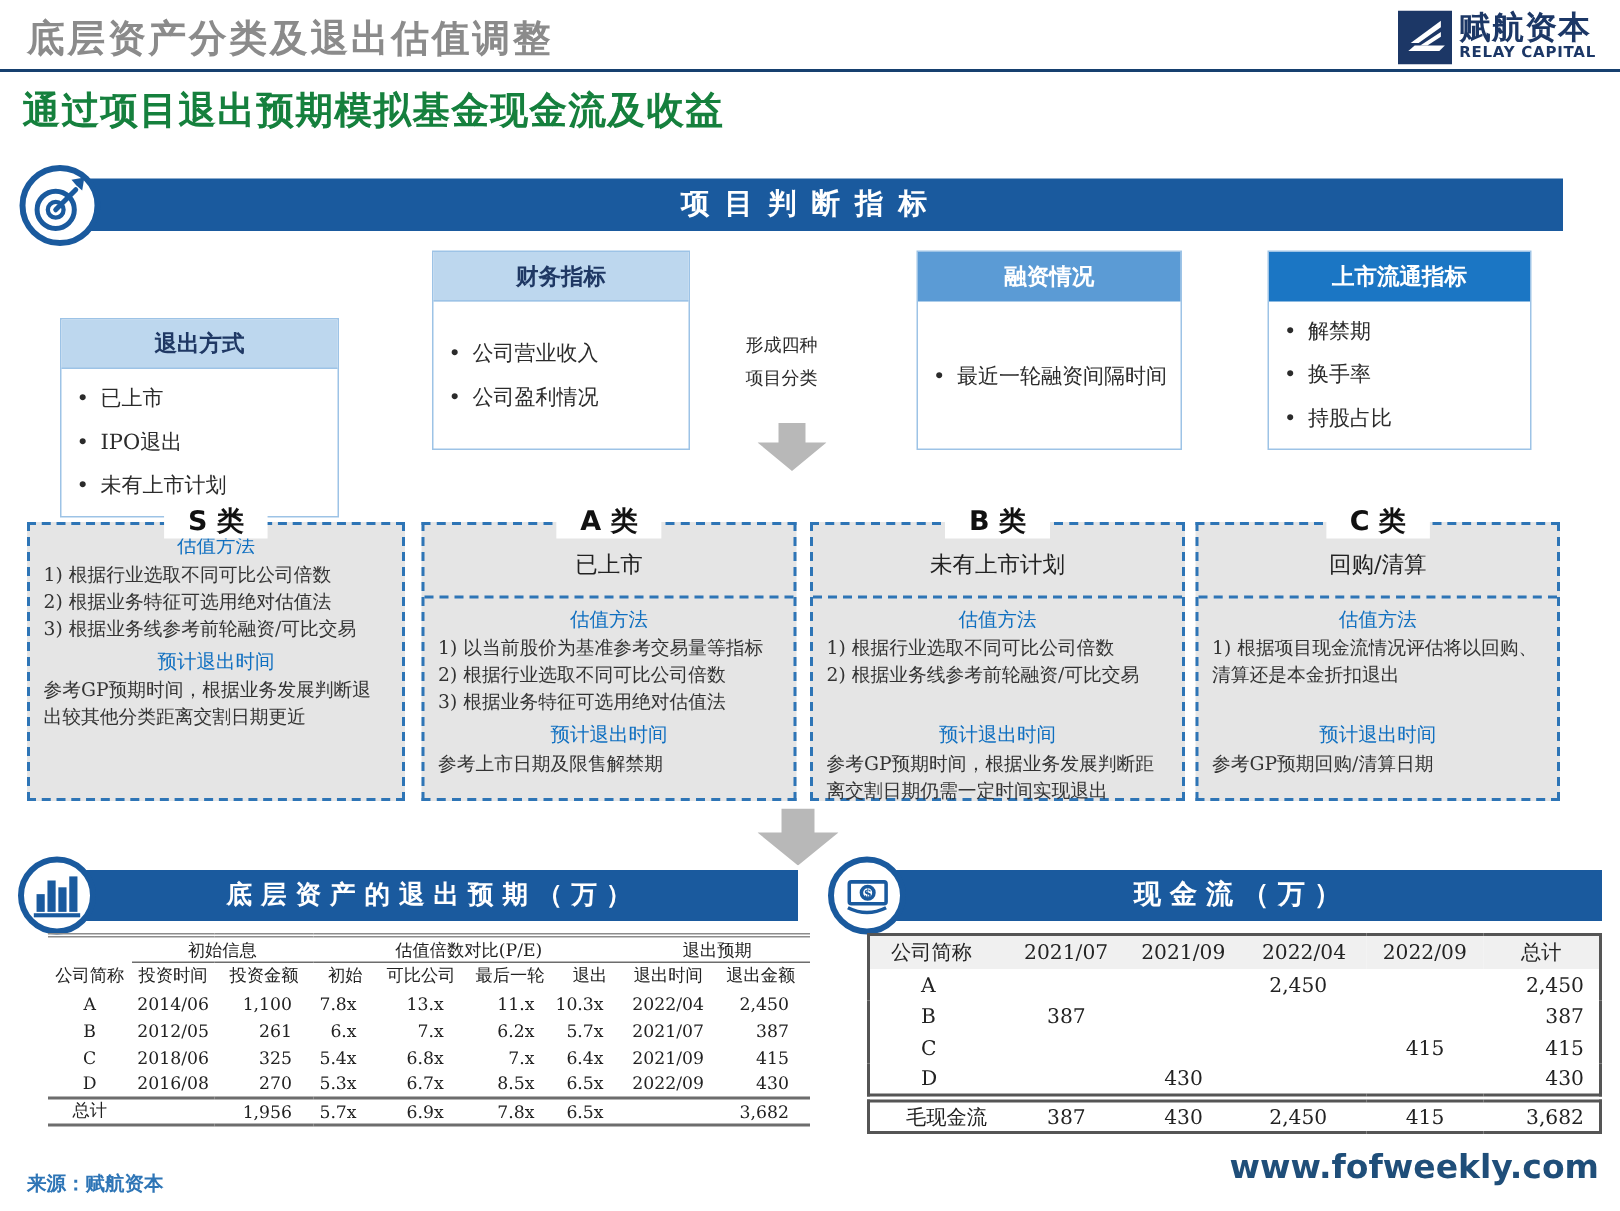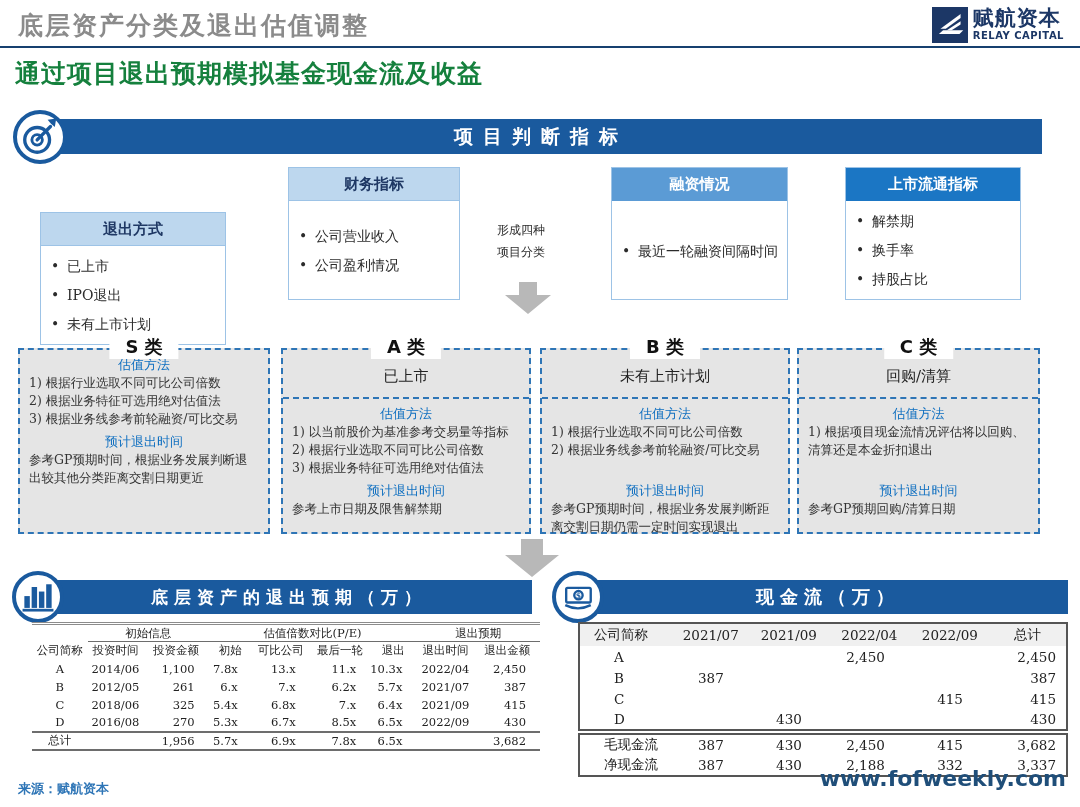--- a/index.html
+++ b/index.html
@@ -394,26 +394,18 @@
   <table class="cash-sum">
       <tbody id="cashsum-tbody">
         <tr>
           <td style="width:19%" class="lbl">毛现金流</td>
           <td style="width:16%" class="num">387</td>
           <td style="width:16%" class="num">430</td>
           <td style="width:17%" class="num">2,450</td>
           <td style="width:16%" class="num">415</td>
           <td style="width:16%" class="num last">3,682</td>
         </tr>
-        <tr>
-          <td style="width:19%" class="lbl">净现金流</td>
-          <td style="width:16%" class="num">387</td>
-          <td style="width:16%" class="num">430</td>
-          <td style="width:17%" class="num">2,188</td>
-          <td style="width:16%" class="num">332</td>
-          <td style="width:16%" class="num last">3,337</td>
-        </tr>
       </tbody>
     </table>
 </div>
 
 <div class="footer-source">来源：赋航资本</div>
 <div class="footer-site">www.fofweekly.com</div>
 
 </body></html>

